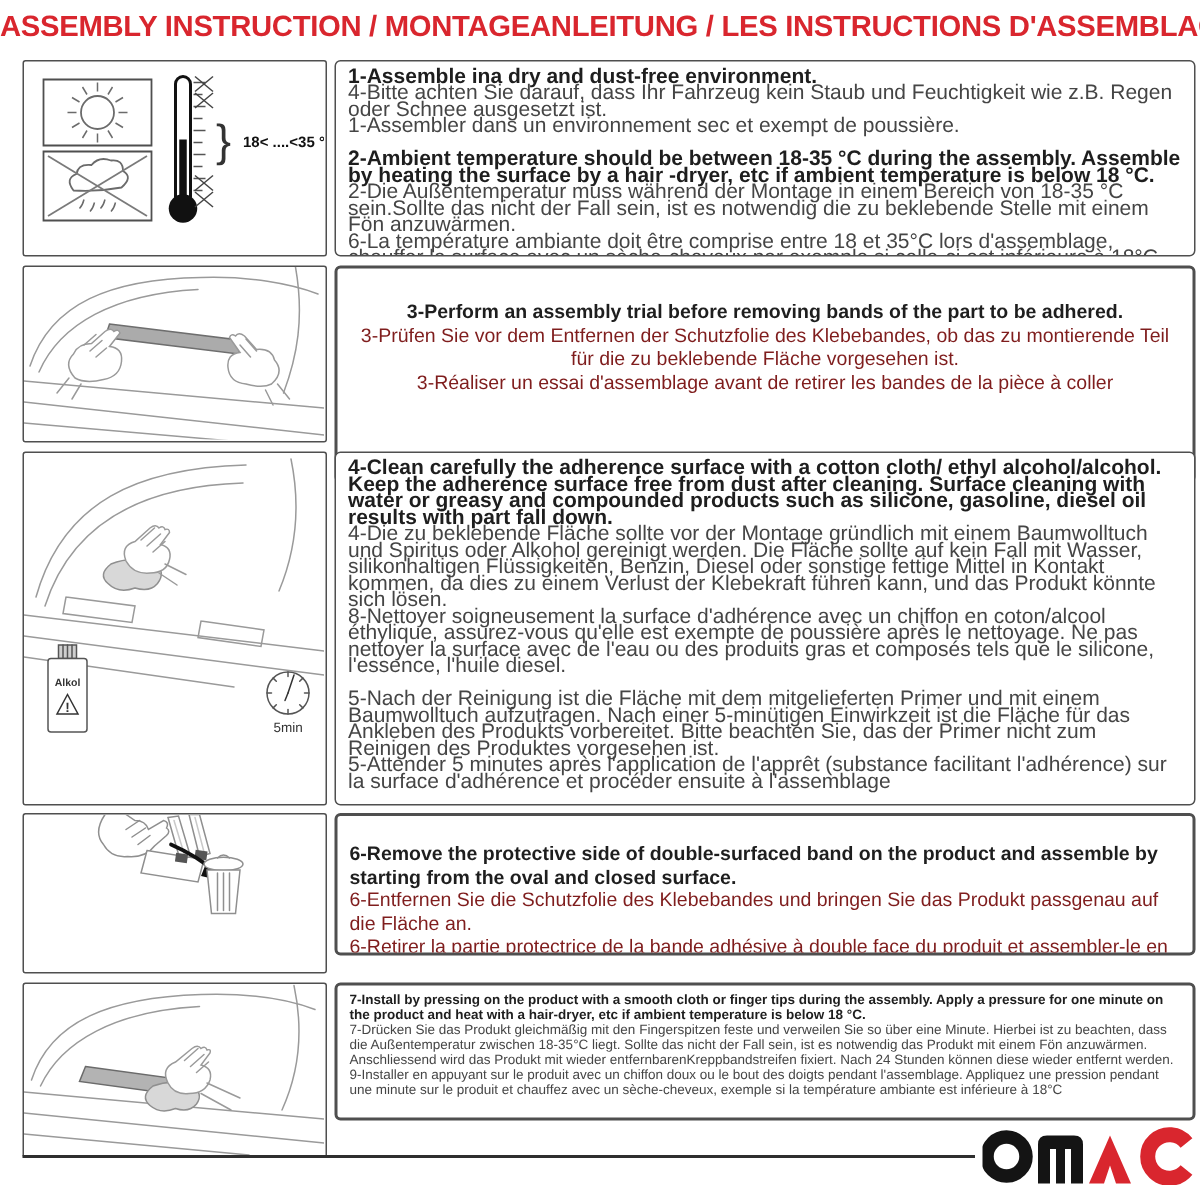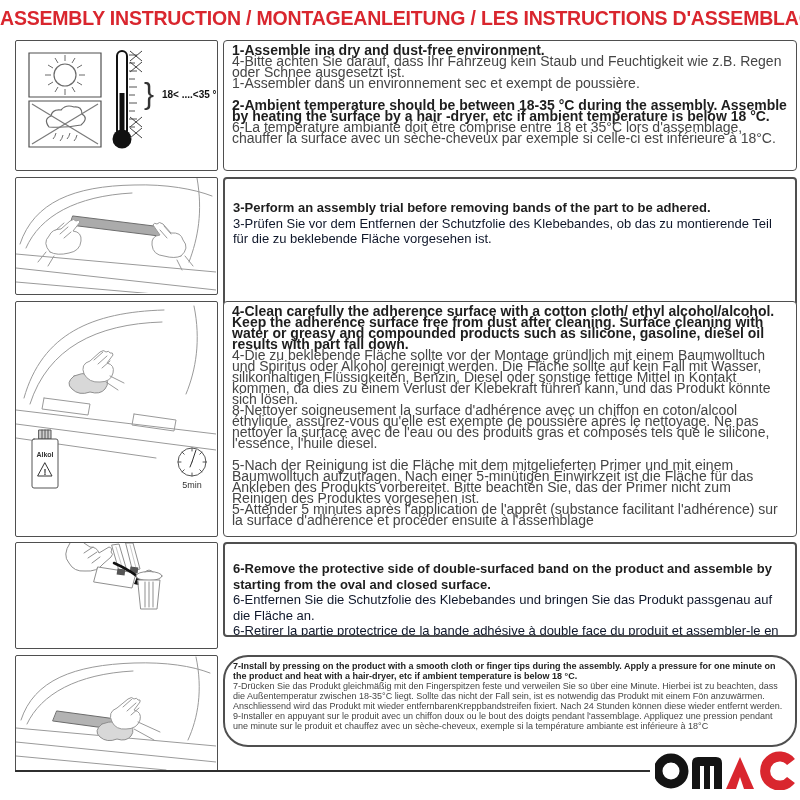--- a/index.html
+++ b/index.html
@@ -10,31 +10,31 @@
          color:#d9262e;font-weight:bold;font-size:19.5px;letter-spacing:-0.2px;white-space:nowrap;}
 
   .ill-box{position:absolute;left:15px;width:203px;border:1.6px solid #4f4f4f;
            background:#fff;box-sizing:border-box;border-radius:2px;overflow:hidden;}
   .txt-box{position:absolute;left:223px;width:574px;border:1.6px solid #4f4f4f;
            background:#fff;box-sizing:border-box;border-radius:4px;padding:4px 8px;overflow:hidden;}
 
   #row1-ill{top:40px;height:131px;}
   #row1-txt{top:40px;height:131px;}
   #row2-ill{top:177px;height:118px;}
-  #row2-txt{top:177px;height:145px;padding-top:21px;border-width:2px;}
+  #row2-txt{top:177px;height:145px;padding-top:21px;border-width:2px;text-align:center;}
   #row3-ill{top:301px;height:236px;}
   #row3-txt{top:301px;height:236px;}
   #row4-ill{top:542px;height:107px;}
   #row4-txt{top:542px;height:95px;padding-top:17px;border-width:2px;}
   #row5-ill{top:655px;height:117px;}
-  #row5-txt{top:655px;height:92px;border-width:2px;border-radius:25px;}
+  #row5-txt{top:655px;height:92px;border-width:2px;}
 
   .t-sm .line{font-size:14px;line-height:11px;color:#454545;}
   #row5-txt.t-sm .line{font-size:9px;line-height:10px;}
-  .t-lg .line{font-size:13px;line-height:15.5px;color:#0f172a;}
+  .t-lg .line{font-size:13px;line-height:15.5px;color:#7f1d1d;}
   .line.en{font-weight:bold;color:#1e1e1e;}
   .para + .para{margin-top:11px;}
   .line{margin:0;}
 
   .bottom-rule{position:absolute;left:15px;top:770px;width:635px;height:0;
                border-top:2.5px solid #2f2f2f;}
   .logo{position:absolute;left:655px;top:750px;width:142px;height:40px;}
 
   svg{display:block;}
   .art line,.art path,.art polyline,.art circle,.art ellipse,.art rect,.art polygon{vector-effect:non-scaling-stroke;}
@@ -114,20 +114,21 @@
   </div>
 
   <div class="txt-box t-sm" id="row1-txt">
     <div class="para">
       <p class="line en">1-Assemble ina dry and dust-free environment.</p>
       <p class="line de">4-Bitte achten Sie darauf, dass Ihr Fahrzeug kein Staub und Feuchtigkeit wie z.B. Regen oder Schnee ausgesetzt ist.</p>
       <p class="line fr">1-Assembler dans un environnement sec et exempt de poussière.</p>
     </div>
     <div class="para">
       <p class="line en">2-Ambient temperature should be between 18-35 °C  during the assembly. Assemble by heating the surface by a hair -dryer, etc if ambient temperature is below 18 °C.</p>
+      <p class="line de">2-Die Außentemperatur muss während der Montage in einem Bereich von 18-35 °C  sein.Sollte das nicht der Fall sein, ist es notwendig die zu beklebende Stelle mit einem Fön anzuwärmen.</p>
       <p class="line fr">6-La température ambiante doit être comprise entre 18 et 35°C lors d'assemblage, chauffer la surface avec un sèche-cheveux par exemple si celle-ci est inférieure à 18°C.</p>
     </div>
   </div>
 
   <div class="ill-box" id="row2-ill">
     <svg class="art" width="200" height="115" viewBox="0 0 200 115" stroke="#9a9a9a" fill="none" stroke-width="1" stroke-linecap="round">
       <path d="M4,66 C18,24 58,8 118,7 C150,6 178,11 196,18"></path>
       <path d="M10,70 C24,38 60,18 116,15"></path>
       <path d="M181,0 C187,34 182,60 173,84"></path>
       <path d="M0,76 L200,94"></path>
@@ -146,20 +147,21 @@
         <path d="M12,10 l-7,-8 M8,14 l-7,-8"></path>
         <path d="M26,32 l8,10 M18,36 l5,10"></path>
       </g>
     </svg>
   </div>
 
   <div class="txt-box t-lg" id="row2-txt">
     <div class="para">
       <p class="line en">3-Perform an assembly trial before removing bands of the part to be adhered.</p>
       <p class="line de">3-Prüfen Sie vor dem Entfernen der Schutzfolie des Klebebandes, ob das zu montierende Teil für die zu beklebende Fläche vorgesehen ist.</p>
+      <p class="line fr">3-Réaliser un essai d'assemblage avant de retirer les bandes de la pièce à coller</p>
     </div>
   </div>
 
   <div class="ill-box" id="row3-ill">
     <svg class="art" width="200" height="233" viewBox="0 0 200 233" stroke="#9a9a9a" fill="none" stroke-width="1" stroke-linecap="round">
       <path d="M8,96 C26,32 76,10 148,8"></path>
       <path d="M14,102 C32,46 80,22 146,20"></path>
       <path d="M178,4 C185,38 180,68 170,92"></path>
       <path d="M0,108 L200,132"></path>
         <path d="M0,122 L200,148"></path>

